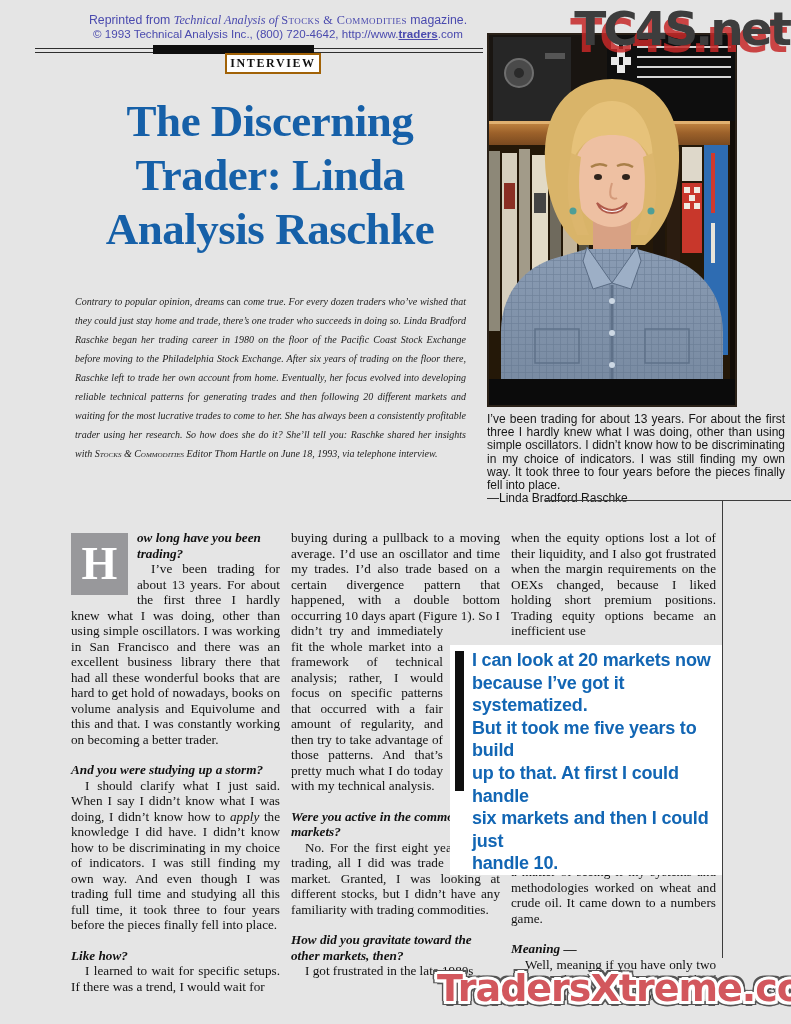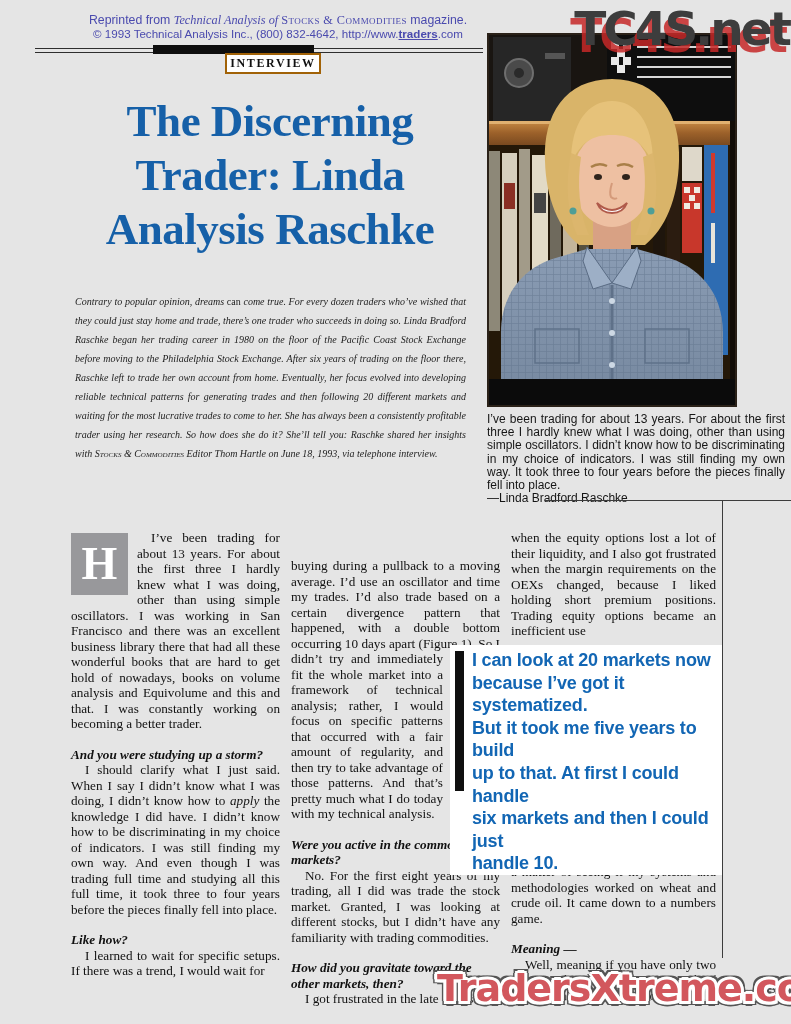--- a/index.html
+++ b/index.html
@@ -39,21 +39,21 @@
   .caption .attrib{text-align:left;}
 
   
   .frame-h{position:absolute;left:545px;top:500px;width:246px;height:1.2px;background:#3c3c3c;}
   .frame-v{position:absolute;left:722px;top:500px;width:1.2px;height:458px;background:#3c3c3c;}
 
   
   .col{position:absolute;top:530px;width:209px;font-size:13.2px;line-height:15.5px;
        text-align:justify;z-index:1;}
   .col1{left:71px;}
-  .col2{left:291px;margin-top:28px;}
+  .col2{left:291px;}
   .col3a{left:511px;width:205px;}
   .col3b{left:511px;top:802px;width:205px;}
   .col p{margin:0;}
   .q{font-weight:bold;font-style:italic;margin-top:15px !important;text-align:left;}
   .q.first{margin-top:0 !important;}
   .a{text-indent:14px;}
   .a.ni{text-indent:0;}
   .dropcap{float:left;width:57px;height:62px;margin:3px 9px 2px 0;background:#98989b;
            color:#fff;text-align:center;font:700 46px/62px "Liberation Serif",serif;
            font-style:normal;}
@@ -84,21 +84,21 @@
                       -4.5px 0 0 #555,4.5px 0 0 #555,0 -4.5px 0 #555,0 4.5px 0 #555,
                       -4px 4px 0 #555,4px 4px 0 #555,-4px -4px 0 #555,4px -4px 0 #555;}
 </style>
 </head>
 <body>
 
 <div class="page">
 
   <div class="header">
     <div class="h-line1"><span class="h-sans">Reprinted from </span><span class="h-ital">Technical Analysis of </span><span class="h-sc">Stocks &amp; Commodities</span><span class="h-sans"> magazine.</span></div>
-    <div class="h-line2"><span class="h-sans">© 1993 Technical Analysis Inc., (800) 832-4642, http://www.</span><span class="h-sans-b">traders</span><span class="h-sans">.com</span></div>
+    <div class="h-line2"><span class="h-sans">© 1993 Technical Analysis Inc., (800) 720-4642, http://www.</span><span class="h-sans-b">traders</span><span class="h-sans">.com</span></div>
   </div>
 
   <div class="rule rule-a"></div>
   <div class="rule rule-b"></div>
   <div class="int-bar"></div>
   <div class="int-box">INTERVIEW</div>
 
   <h1 class="title">The Discerning
 Trader: Linda
 Analysis Raschke</h1>
@@ -199,21 +199,21 @@
 
   <div class="caption">
     <span>I’ve been trading for about 13 years. For about the first three I hardly knew what I was doing, other than using simple oscillators. I didn’t know how to be discriminating in my choice of indicators. I was still finding my own way. It took three to four years before the pieces finally fell into place.</span>
     <div class="attrib">—Linda Bradford Raschke</div>
   </div>
 
   <div class="frame-h"></div>
   <div class="frame-v"></div>
 
   <div class="col col1">
-      <p class="q first"><span class="dropcap">H</span></p>
+      <p class="q first"><span class="dropcap">H</span><span>ow long have you been trading?</span></p>
       <p class="a"><span>I’ve been trading for about 13 years. For about the first three I hardly knew what I was doing, other than using simple oscillators. I was working in San Francisco and there was an excellent business library there that had all these wonderful books that are hard to get hold of nowadays, books on volume analysis and Equivolume and this and that. I was constantly working on becoming a better trader.</span></p>
       <p class="q"><span>And you were studying up a storm?</span></p>
       <p class="a"><span>I should clarify what I just said. When I say I didn’t know what I was doing, I didn’t know how to </span><span class="it">apply</span><span> the knowledge I did have. I didn’t know how to be discriminating in my choice of indicators. I was still finding my own way. And even though I was trading full time and studying all this full time, it took three to four years before the pieces finally fell into place.</span></p>
       <p class="q"><span>Like how?</span></p>
       <p class="a"><span>I learned to wait for specific setups. If there was a trend, I would wait for</span></p>
     </div>
   <div class="col col2">
       <p class="a ni"><span>buying during a pullback to a moving average. I’d use an oscillator and time my trades. I’d also trade based on a certain divergence pattern that happened, with a double bottom occurring 10 days apart (Figure 1). So I didn’t try </span><span class="fig-spacer"></span><span>and immediately fit the whole market into a framework of technical analysis; rather, I would focus on specific patterns that occurred with a fair amount of regularity, and then try to take advantage of those patterns. And that’s pretty much what I do today with my technical analysis.</span></p>
       <p class="q"><span>Were you active in the commodity markets?</span></p>
       <p class="a"><span>No. For the first eight years of my trading, all I did was trade the stock market. Granted, I was looking at different stocks, but I didn’t have any familiarity with trading commodities.</span></p>

